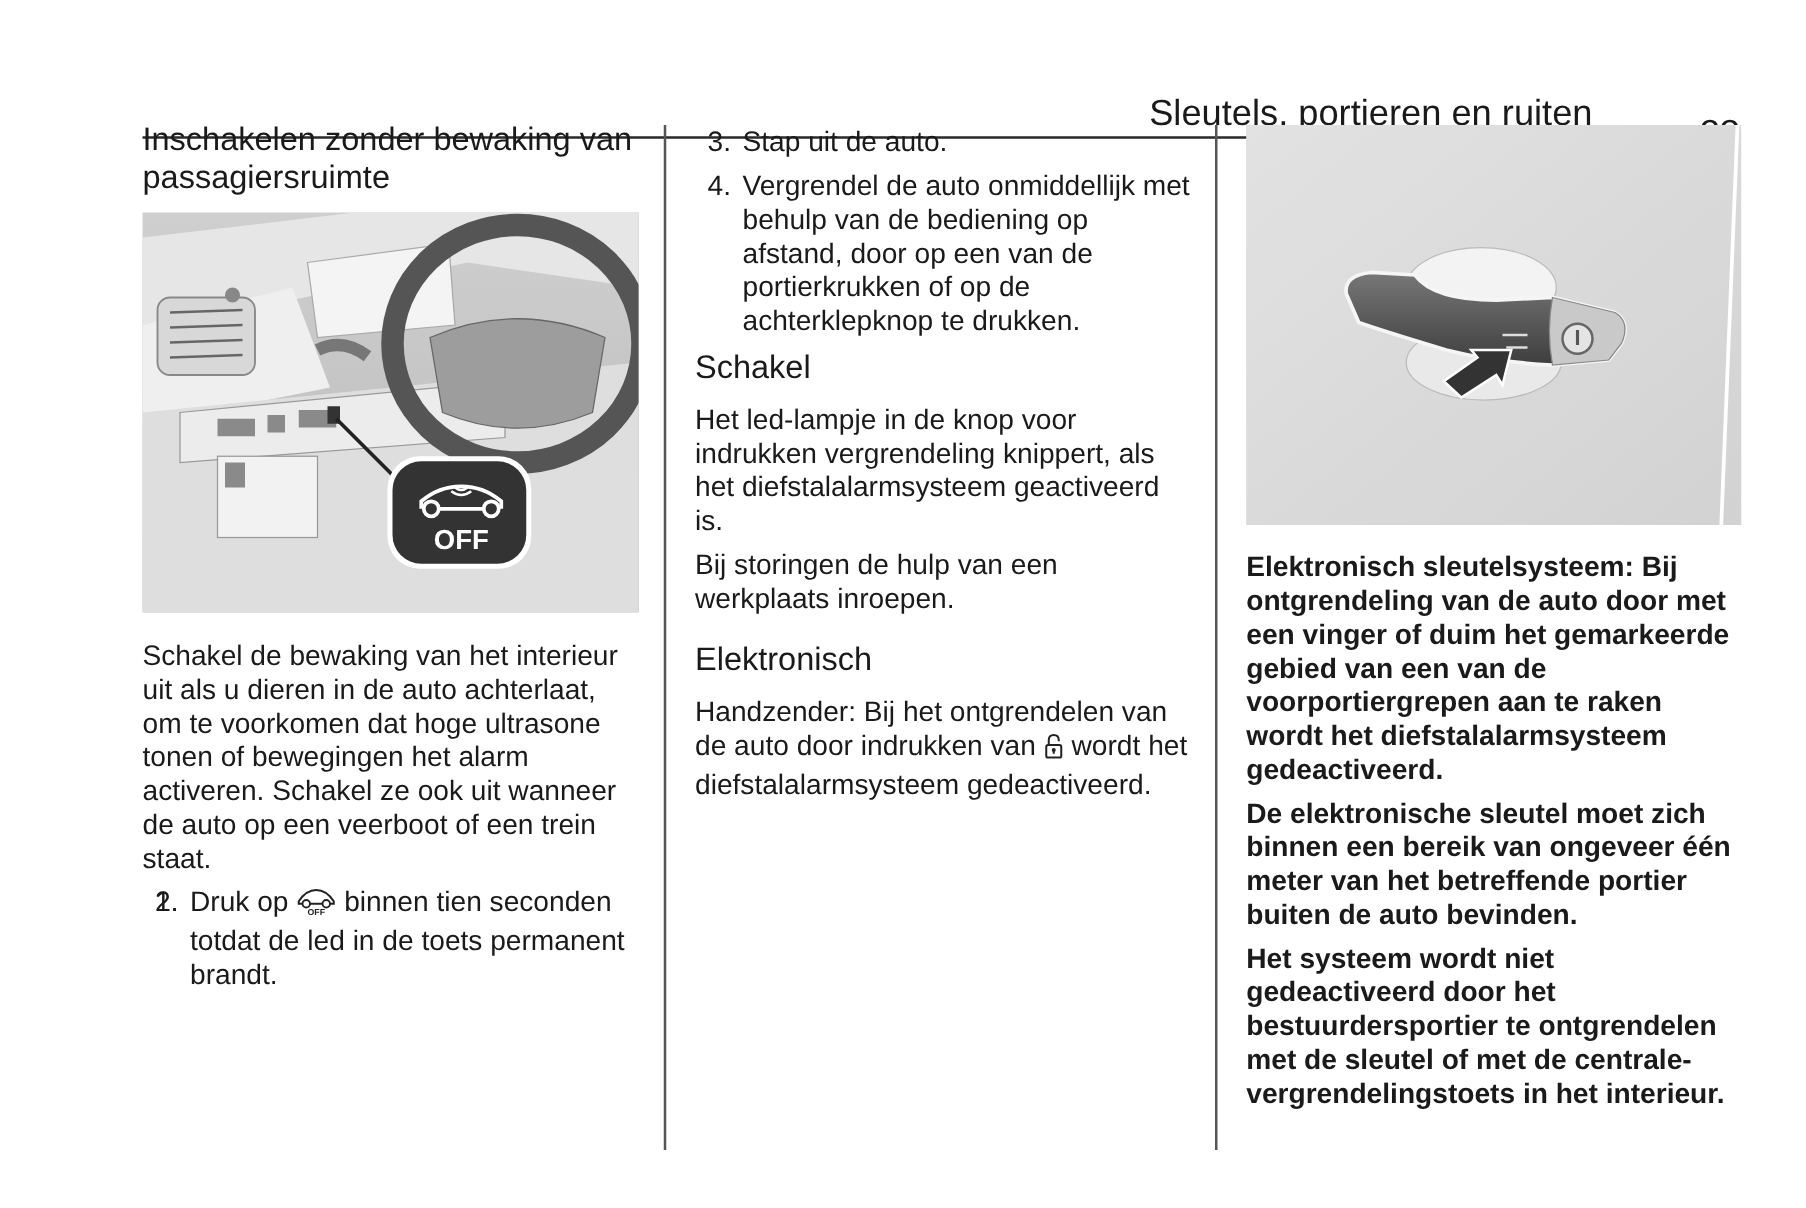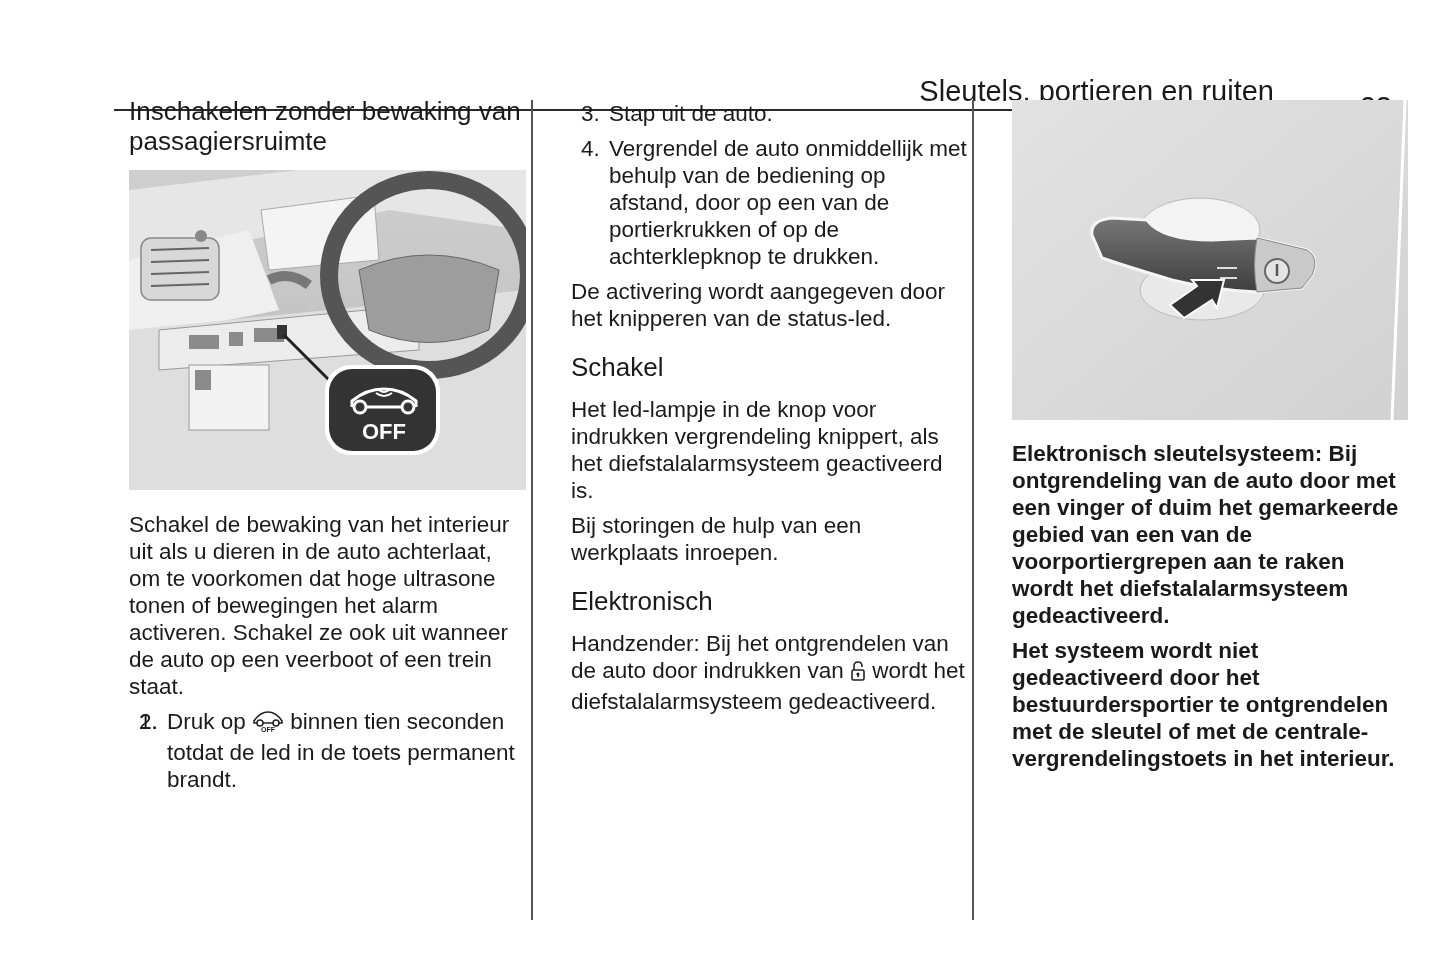--- a/index.html
+++ b/index.html
@@ -3,21 +3,21 @@
   <meta charset="utf-8">
   <style>
     html, body { margin: 0; padding: 0; background: #ffffff; }
     body { width: 1445px; height: 966px; position: relative; overflow: hidden;
            font-family: "Liberation Sans", sans-serif; color: #1a1a1a; }
     .header { position: absolute; left: 114px; top: 38px; width: 1278px; height: 38px;
               border-bottom: 2px solid #2a2a2a; margin-top: 33px; }
     .header .section { position: absolute; right: 118px; top: 4px; font-size: 29px; }
     .header .page { position: absolute; right: 0; top: 20px; font-size: 29px; }
     .rule { position: absolute; width: 2px; background: #555; top: 100px; height: 820px; }
-    .col { position: absolute; top: 96px; font-size: 22.5px; line-height: 27px; margin-left: 15px; }
+    .col { position: absolute; top: 96px; font-size: 22.5px; line-height: 27px; }
     .col1 { left: 114px; width: 400px; }
     .col2 { left: 556px; width: 400px; top: 100px; }
     .col3 { left: 997px; width: 400px; font-weight: bold; }
     h2 { font-weight: normal; font-size: 26px; line-height: 30px; margin: 0 0 14px 0; }
     p { margin: 0 0 8px 0; }
     ol { margin: 0; padding: 0; list-style: none; }
     ol li { position: relative; padding-left: 38px; margin-bottom: 8px; }
     ol li .num { position: absolute; left: 10px; top: 0; }
     .fig { position: relative; overflow: hidden; }
     .fig1 { width: 397px; height: 320px; margin: 14px 0 21px 0; background: #d4d4d4; }
@@ -110,21 +110,20 @@
   <ol>
     <li>
       <span class="num">3.</span>
       <span>Stap uit de auto.</span>
     </li>
     <li>
       <span class="num">4.</span>
       <span>Vergrendel de auto onmiddellijk met behulp van de bediening op afstand, door op een van de portierkrukken of op de achterklepknop te drukken.</span>
     </li>
   </ol>
-  <p style="margin-bottom:20px;">De activering wordt aangegeven door het knipperen van de status-led.</p>
 
   <h2>Schakel</h2>
   <p>Het led-lampje in de knop voor indrukken vergrendeling knippert, als het diefstalalarmsysteem geactiveerd is.</p>
   <p style="margin-bottom:20px;">Bij storingen de hulp van een werkplaats inroepen.</p>
 
   <h2>Elektronisch</h2>
   <p>
     <span>Handzender: Bij het ontgrendelen van de auto door indrukken van</span>
     <span class="inline-icon">
       <svg width="16" height="22" viewBox="0 0 16 22">
@@ -158,14 +157,15 @@
       <path d="M80 135 Q78 120 100 118 L135 120 Q150 140 200 140 L245 138 L295 150 Q308 158 300 175 L290 188 L245 192 Q200 190 160 180 Q110 165 90 158 Z" fill="url(#h2)" stroke="#f5f5f5" stroke-width="3"></path>
       <path d="M245 138 L295 150 Q308 158 300 175 L290 188 L245 192 Q240 165 245 138 Z" fill="#c9c9c9" stroke="#888"></path>
       <circle cx="265" cy="171" r="12" fill="#e4e4e4" stroke="#666" stroke-width="2"></circle>
       <line x1="265" y1="164" x2="265" y2="176" stroke="#555" stroke-width="2.5"></line>
       <line x1="205" y1="168" x2="225" y2="168" stroke="#ddd" stroke-width="2"></line>
       <line x1="208" y1="178" x2="225" y2="178" stroke="#ddd" stroke-width="2"></line>
       <path d="M158 205 L185 186 L180 180 L212 180 L205 208 L200 200 L172 218 Z" fill="#333" stroke="#fff" stroke-width="2"></path>
     </svg>
   </div>
   <p>Elektronisch sleutelsysteem: Bij ontgrendeling van de auto door met een vinger of duim het gemarkeerde gebied van een van de voorportiergrepen aan te raken wordt het diefstalalarmsysteem gedeactiveerd.</p>
+  <p>De elektronische sleutel moet zich binnen een bereik van ongeveer één meter van het betreffende portier buiten de auto bevinden.</p>
   <p>Het systeem wordt niet gedeactiveerd door het bestuurdersportier te ontgrendelen met de sleutel of met de centrale-vergrendelingstoets in het interieur.</p>
 </div>
 
 </body></html>

